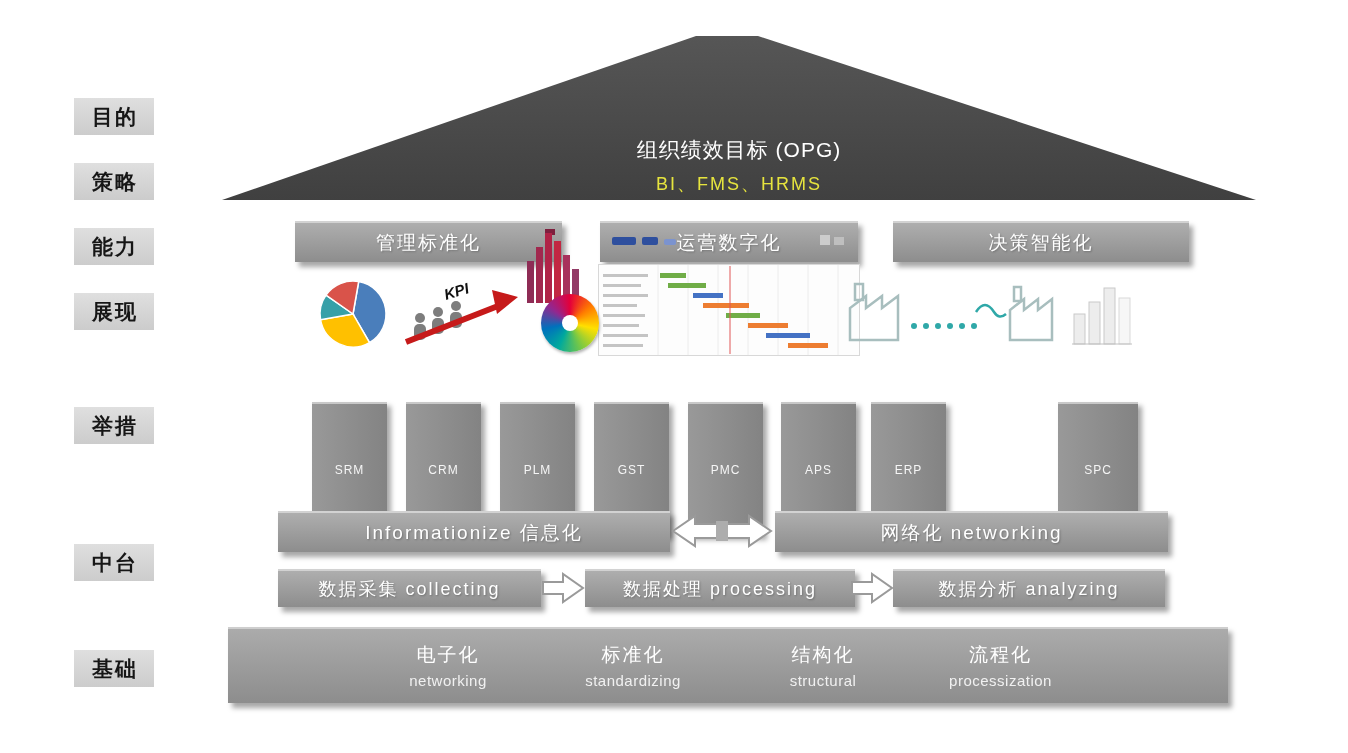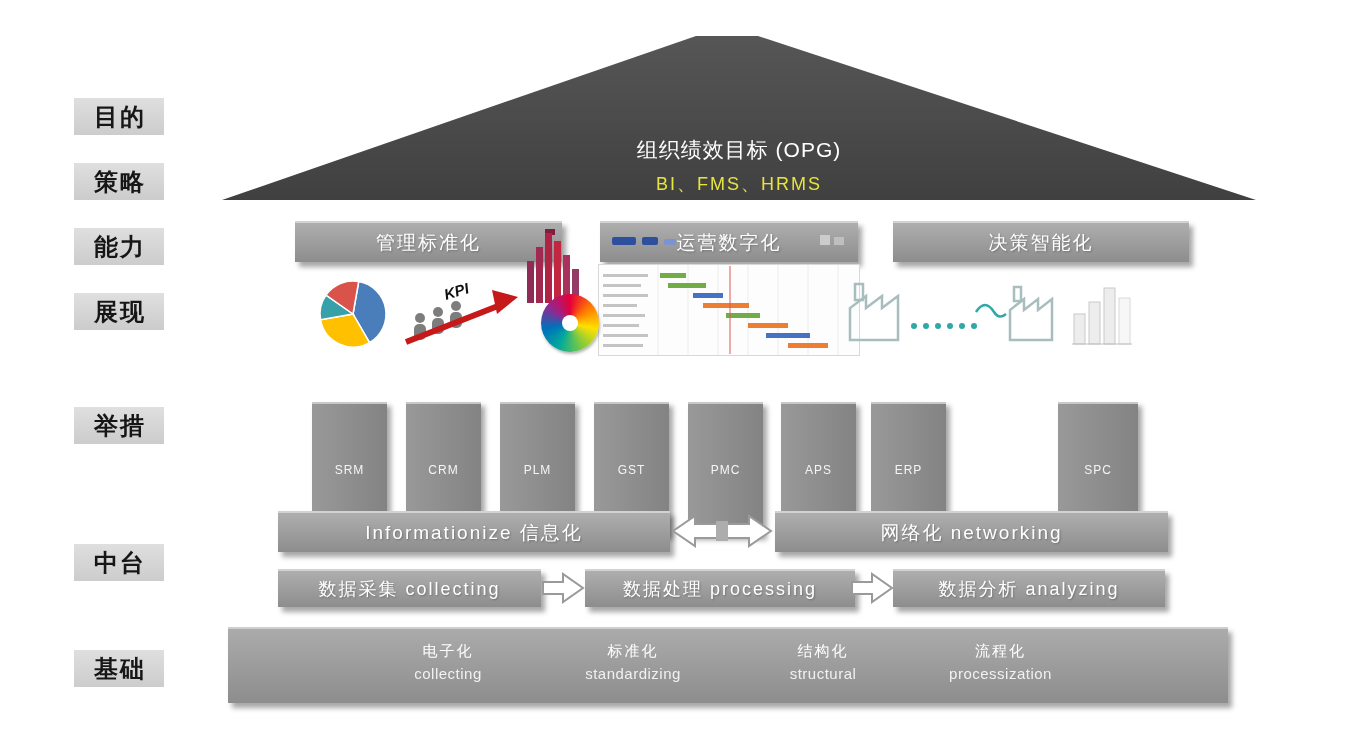--- a/index.html
+++ b/index.html
@@ -2,23 +2,23 @@
 <html><head>
 <meta charset="utf-8">
 <style>
   html,body { margin:0; padding:0; background:#ffffff; }
   .canvas {
     position:relative; width:1348px; height:753px; background:#ffffff;
     font-family:"Liberation Sans","DejaVu Sans",sans-serif; overflow:hidden;
   }
   
   .side-label {
-    position:absolute; left:74px; width:90px; height:37px;
+    position:absolute; left:74px; width:80px; height:37px;
     background:linear-gradient(180deg,#dfdfdf,#cccccc);
-    color:#161616; font-size:24px; font-weight:bold;
+    color:#161616; font-size:21px; font-weight:bold;
     display:flex; align-items:center; justify-content:center;
     letter-spacing:2px; text-indent:2px;
   }
   .sl0{top:98px}.sl1{top:163px}.sl2{top:228px}.sl3{top:293px}
   .sl4{top:407px}.sl5{top:544px}.sl6{top:650px}
 
   
   .roof-svg { position:absolute; left:208px; top:36px; width:1062px; height:168px; z-index:1; }
   .roof-text { position:absolute; left:489px; top:102px; width:500px; text-align:center; z-index:2;margin-top:34px; }
   .roof-title { color:#ffffff; font-size:21px; letter-spacing:1px; }
@@ -60,21 +60,21 @@
   
   .foundation {
     position:absolute; left:228px; top:627px; width:1000px; height:76px; box-sizing:border-box;
     background:linear-gradient(180deg,#ababab,#8d8d8d);
     border-top:2px solid #cecece;
     box-shadow:4px 5px 5px rgba(0,0,0,0.35); color:#ffffff; z-index:2;
   }
   .f-item{position:absolute; top:13px; text-align:center;}
   .fi0{left:120px;width:200px}.fi1{left:305px;width:200px}
   .fi2{left:495px;width:200px}.fi3{left:665px;width:215px}
-  .f-cn{font-size:15px; letter-spacing:2px;}
+  .f-cn{font-size:19px; letter-spacing:2px;}
   .f-en{font-size:15px; margin-top:4px; color:#f1f1f1; letter-spacing:0.5px;}
 
   
   .dbl-arrow{position:absolute; left:670px; top:512px; z-index:6;}
   .rt-arrow{position:absolute; z-index:6;}
   .ra0{left:541px; top:571px}.ra1{left:850px; top:571px}
 
   
   .decor{position:absolute; z-index:3;}
   .pie{left:316px; top:277px}
@@ -252,21 +252,21 @@
   </svg>
   <div class="gbar small mb-r2b">数据处理 processing</div>
   <svg class="rt-arrow ra1" width="44" height="34" viewBox="0 0 44 34">
     <polygon points="2,11 22,11 22,3 42,17 22,31 22,23 2,23" fill="#ffffff" stroke="#9a9a9a" stroke-width="2"></polygon>
   </svg>
   <div class="gbar small mb-r2c">数据分析 analyzing</div>
 
   <div class="foundation">
     <div class="f-item fi0">
       <div class="f-cn">电子化</div>
-      <div class="f-en">collecting</div>
+      <div class="f-en">networking</div>
     </div>
     <div class="f-item fi1">
       <div class="f-cn">标准化</div>
       <div class="f-en">standardizing</div>
     </div>
     <div class="f-item fi2">
       <div class="f-cn">结构化</div>
       <div class="f-en">structural</div>
     </div>
     <div class="f-item fi3">

